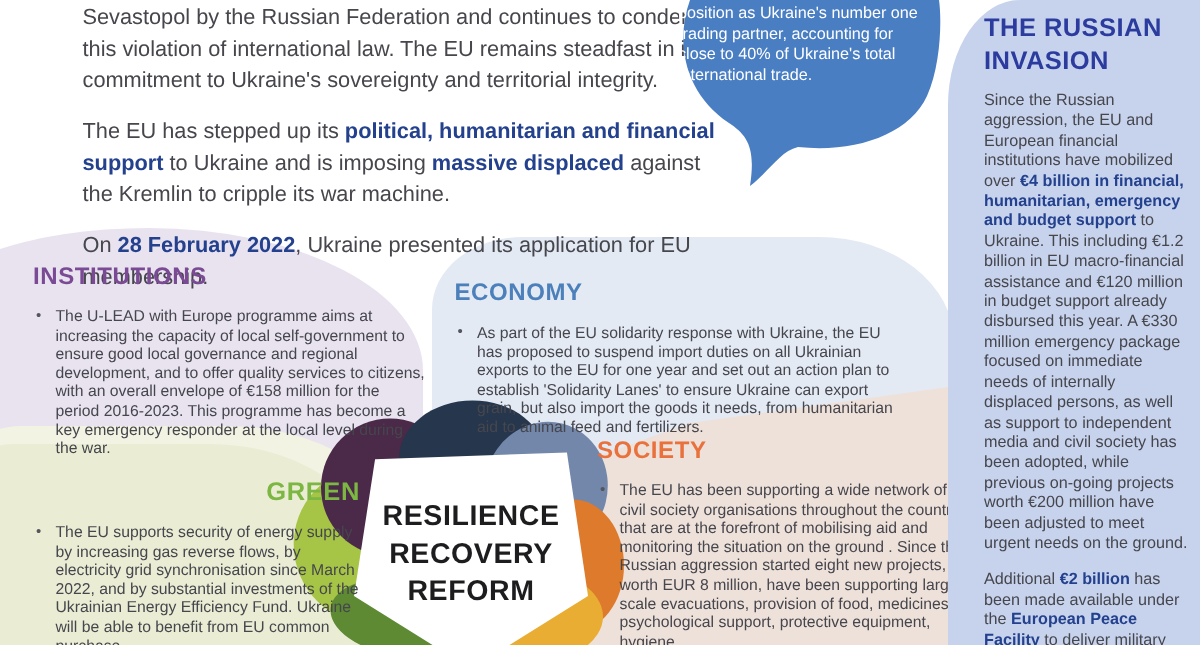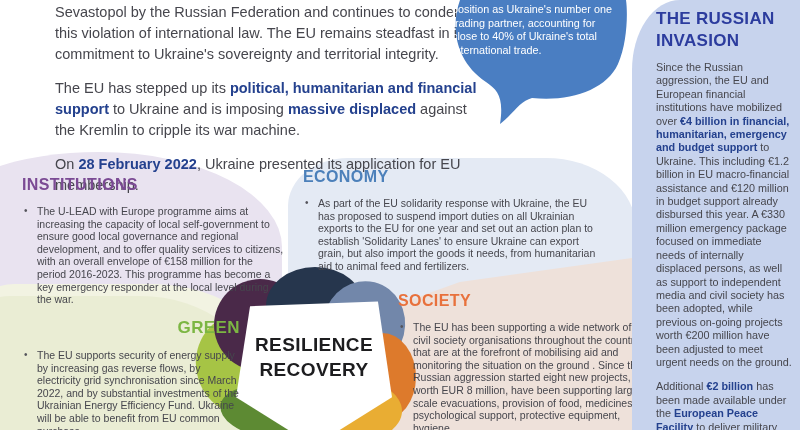--- a/index.html
+++ b/index.html
@@ -46,21 +46,21 @@
     font-size:10.8px; line-height:13.5px; color:#ffffff; text-align:left; }
   
   .section { position:absolute; z-index:4; }
   .section h3 { font-size:16px; font-weight:bold; letter-spacing:.4px; }
   .section .bullet { position:relative; margin-top:11px; padding-left:15px;
     font-size:10.5px; line-height:12.6px; color:var(--c-text,#46464d); }
   .section .bullet::before { content:"\2022"; position:absolute; left:2px; top:0;
     font-size:10px; color:#55555c; }
   .sec-institutions { left:22px; top:176px; width:262px; }
   .sec-institutions h3 { color:var(--c-institutions,#7b4a94); }
-  .sec-economy { left:303px; top:168px; width:293px; }
+  .sec-economy { left:303px; top:187px; width:293px; }
   .sec-economy h3 { color:var(--c-economy,#4c80ba); }
   .sec-society { left:398px; top:292px; width:248px; }
   .sec-society h3 { color:var(--c-society,#e8713c); }
   .sec-green { left:22px; top:318px; width:218px; }
   .sec-green h3 { font-size:17px; color:var(--c-green,#7cb643);text-align:right; }
   
   .petal { position:absolute; z-index:2; border-radius:50%; }
   .petal-lime      { left:196px; top:312px; width:100px; height:104px; background:var(--c-petal-lime,#a6c445); transform:rotate(-18deg); }
   .petal-darkgreen { left:220px; top:386px; width:100px; height:52px;  background:var(--c-petal-darkgreen,#5d8a33); transform:rotate(8deg); }
   .petal-purple    { left:214px; top:279px; width:92px;  height:92px;  background:var(--c-petal-purple,#4a2949); }
@@ -123,20 +123,21 @@
   <div class="petal petal-darkgreen"></div>
   <div class="petal petal-purple"></div>
   <div class="petal petal-navy"></div>
   <div class="petal petal-bluegray"></div>
   <div class="petal petal-orange"></div>
   <div class="petal petal-yellow"></div>
 
   <div class="badge">
     <div>RESILIENCE</div>
     <div>RECOVERY</div>
+    <div>REFORM</div>
   </div>
 
   <div class="sidebar">
     <div class="sidebar-title">THE RUSSIAN INVASION</div>
     <p><span>Since the Russian aggression, the EU and European financial institutions have mobilized over </span><span class="hl">€4 billion in financial, humanitarian, emergency and budget support</span><span> to Ukraine. This including €1.2 billion in EU macro-financial assistance and €120 million in budget support already disbursed this year. A €330 million emergency package focused on immediate needs of internally displaced persons, as well as support to independent media and civil society has been adopted, while previous on-going projects worth €200 million have been adjusted to meet urgent needs on the ground.</span></p>
     <p><span>Additional </span><span class="hl">€2 billion</span><span> has been made available under the </span><span class="hl">European Peace Facility</span><span> to deliver military equipment to the Ukrainian Armed Forces.</span></p>
 
   </div>
 
 </div>

